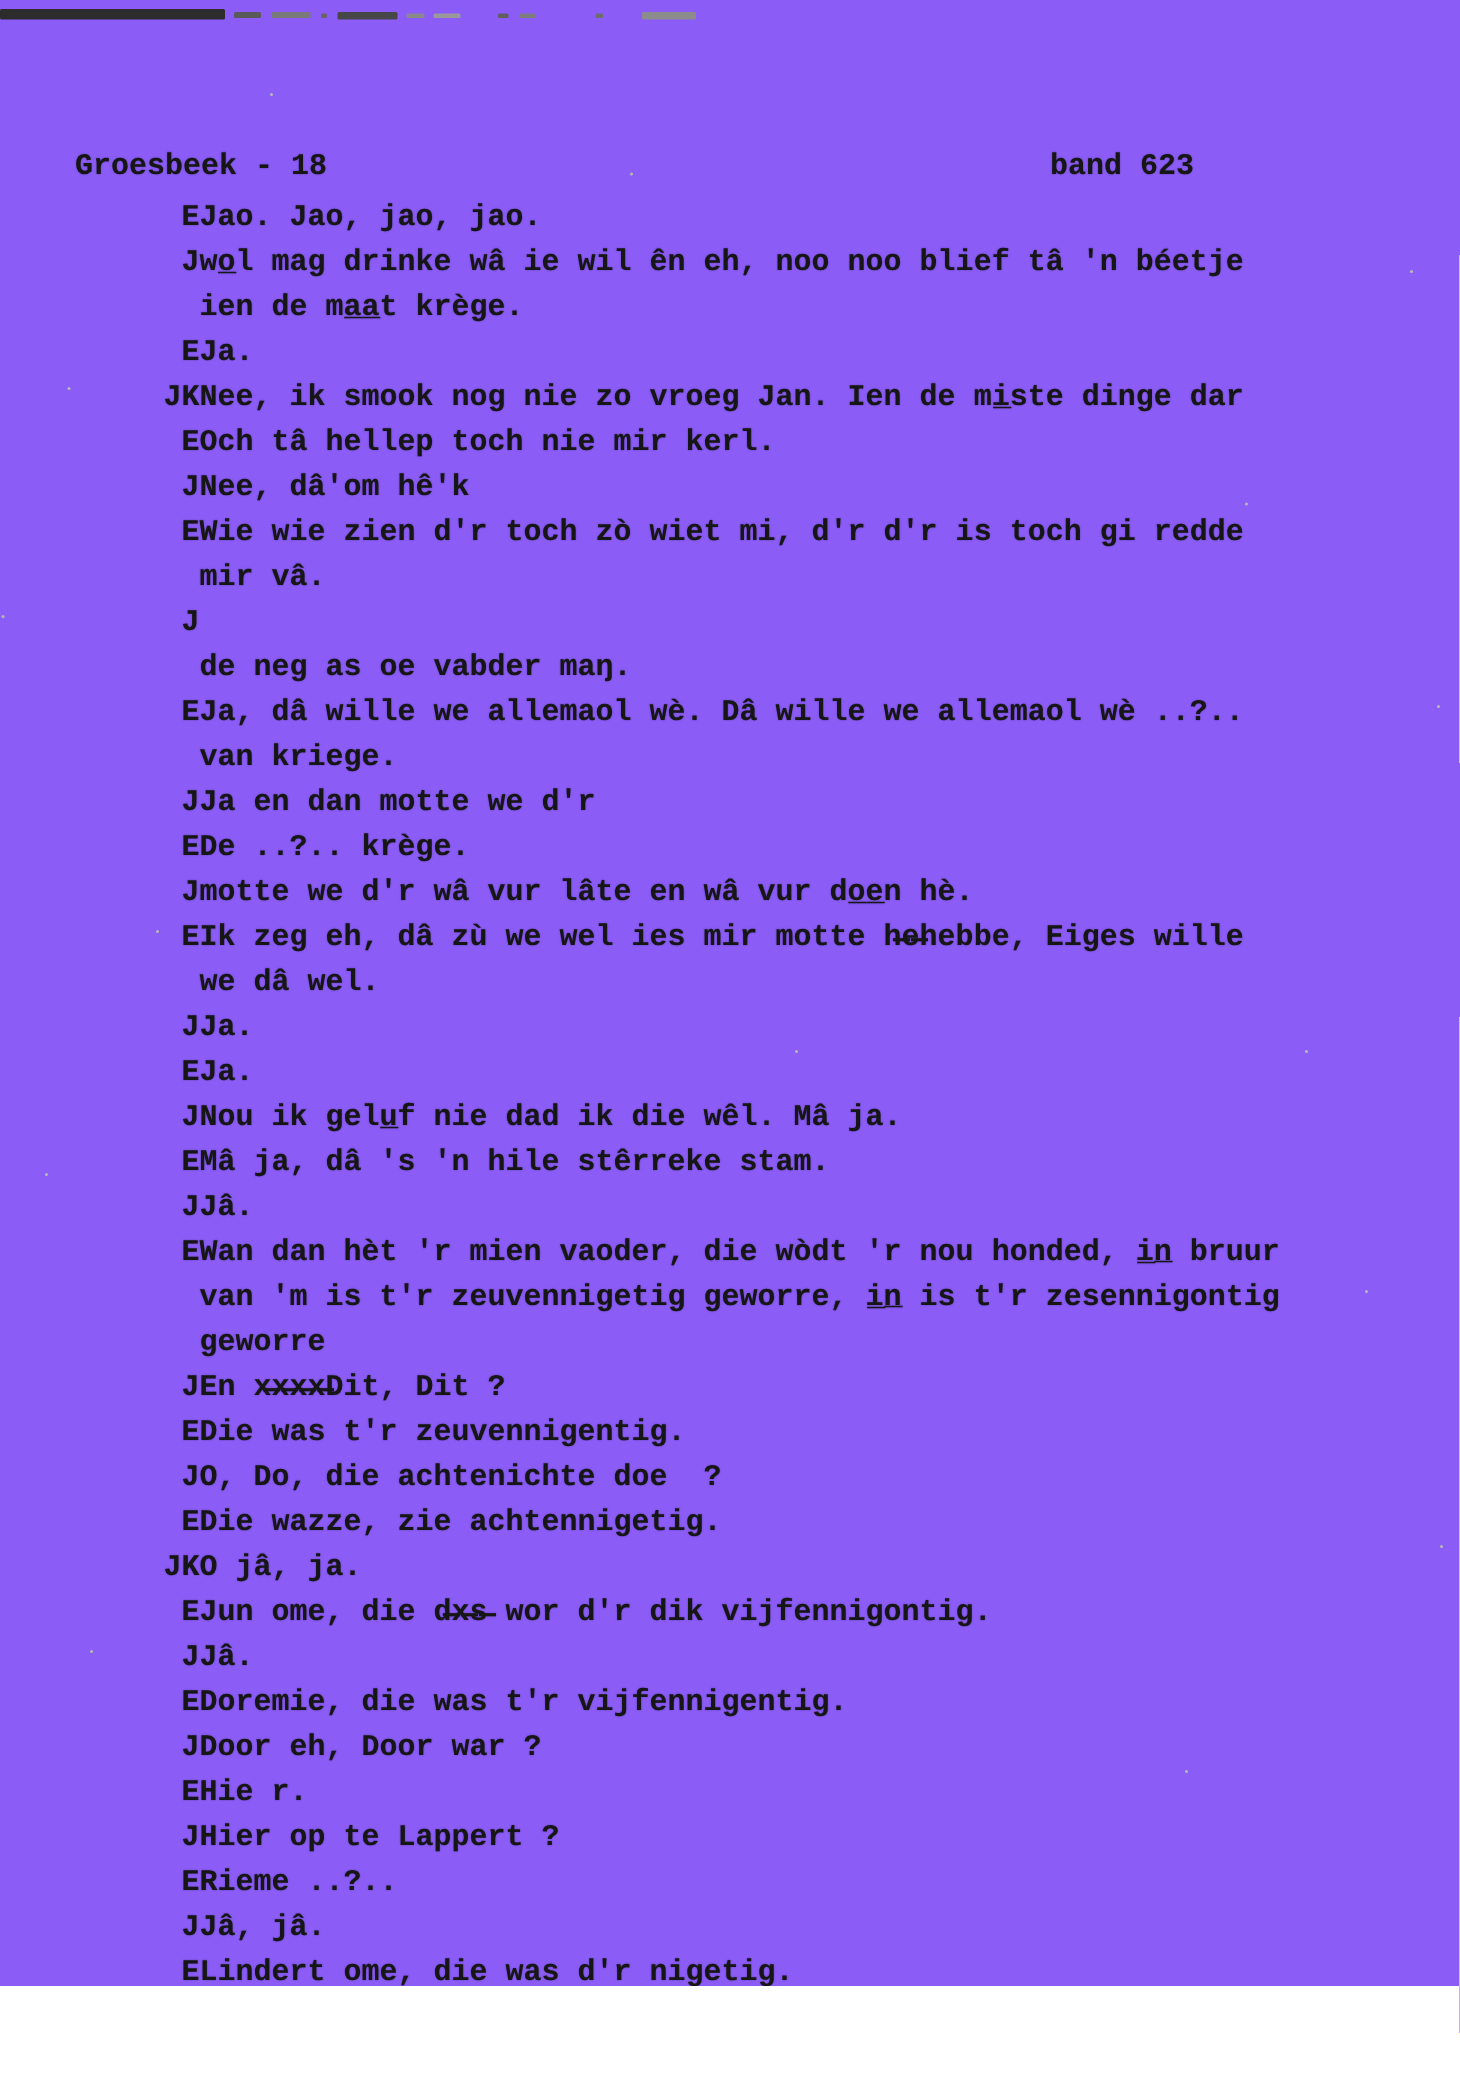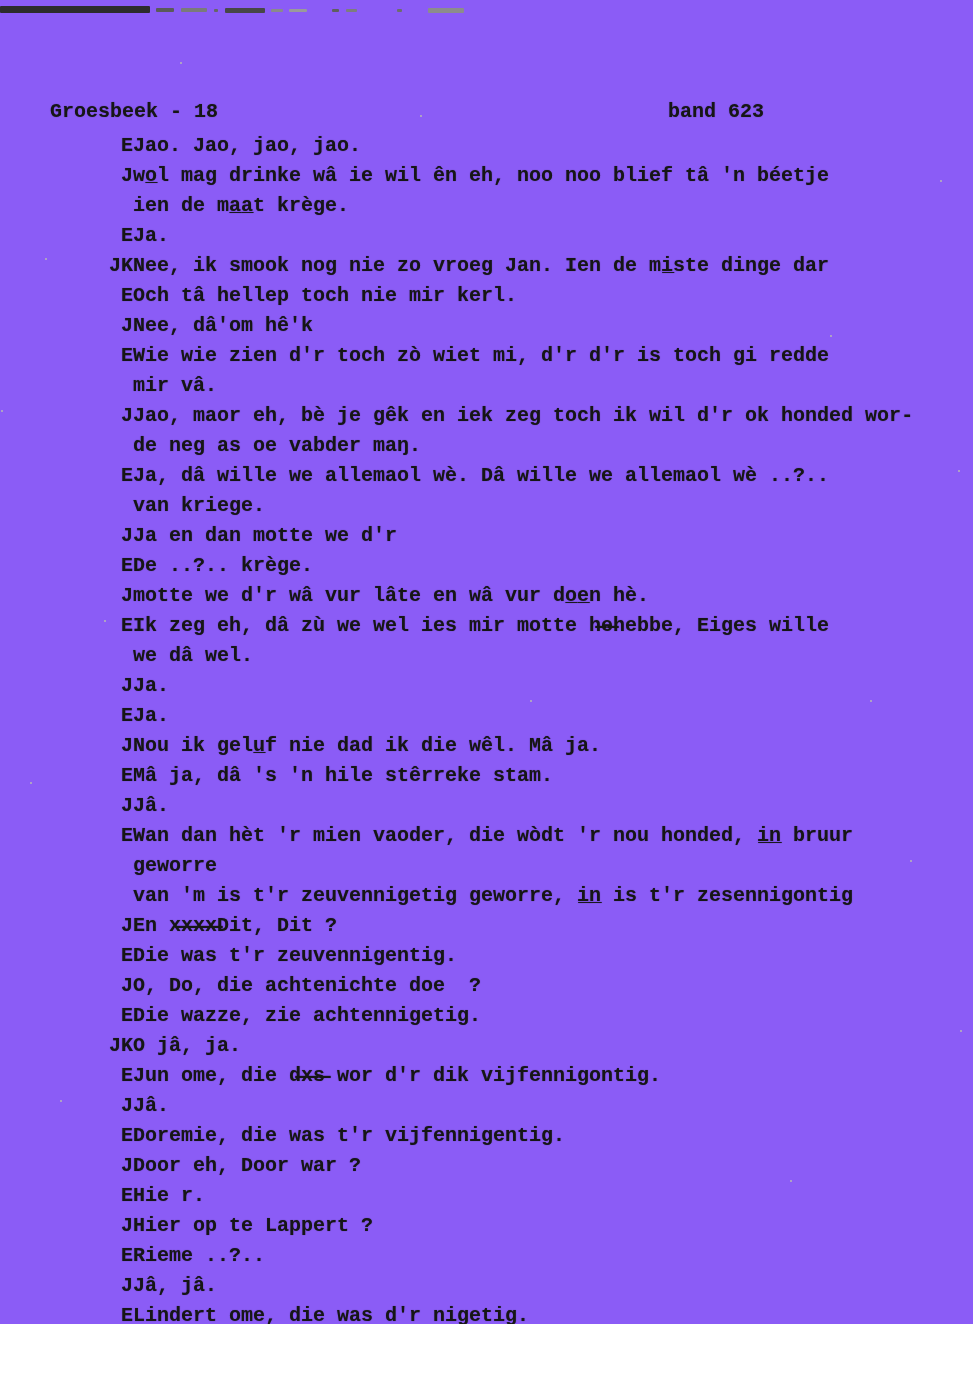--- a/index.html
+++ b/index.html
@@ -41,21 +41,21 @@
     position: absolute;
     top: 100px;
     left: 0;
     width: 100%;
     font-size: 20px;
     font-weight: bold;
     line-height: 24px;
     text-shadow: 0 0 1px rgba(20,20,20,0.5);
   }
   .header .left  { position: absolute; left: 50px; }
-  .header .right { position: absolute; left: 668px; }
+  .header .right { position: absolute; left: 700px; }
 
   .lines {
     position: absolute;
     top: 131px;
     left: 0;
     width: 100%;
   }
   .line {
     display: flex;
     align-items: baseline;
@@ -160,21 +160,20 @@
       <span class="text">Wie wie zien d'r toch zò wiet mi, d'r d'r is toch gi redde</span>
     </div>
 
     <div class="line">
       <span class="speaker"></span>
       <span class="text">mir vâ.</span>
     </div>
 
     <div class="line">
       <span class="speaker">J</span>
-      <span class="text">Jao, maor eh, bè je gêk en iek zeg toch ik wil d'r ok honded wor-</span>
     </div>
 
     <div class="line">
       <span class="speaker"></span>
       <span class="text">de neg as oe vabder maŋ.</span>
     </div>
 
     <div class="line">
       <span class="speaker">E</span>
       <span class="text">Ja, dâ wille we allemaol wè. Dâ wille we allemaol wè ..?..</span>
@@ -235,26 +234,26 @@
       <span class="text">Jâ.</span>
     </div>
 
     <div class="line">
       <span class="speaker">E</span>
       <span class="text">Wan dan hèt 'r mien vaoder, die wòdt 'r nou honded, i̲n̲ bruur</span>
     </div>
 
     <div class="line">
       <span class="speaker"></span>
+      <span class="text">van 'm is t'r zeuvennigetig geworre, i̲n̲ is t'r zesennigontig</span>
+    </div>
+
+    <div class="line">
+      <span class="speaker"></span>
       <span class="text">geworre</span>
-    </div>
-
-    <div class="line">
-      <span class="speaker"></span>
-      <span class="text">van 'm is t'r zeuvennigetig geworre, i̲n̲ is t'r zesennigontig</span>
     </div>
 
     <div class="line">
       <span class="speaker">J</span>
       <span class="text">En x̶x̶x̶x̶Dit, Dit ?</span>
     </div>
 
     <div class="line">
       <span class="speaker">E</span>
       <span class="text">Die was t'r zeuvennigentig.</span>

